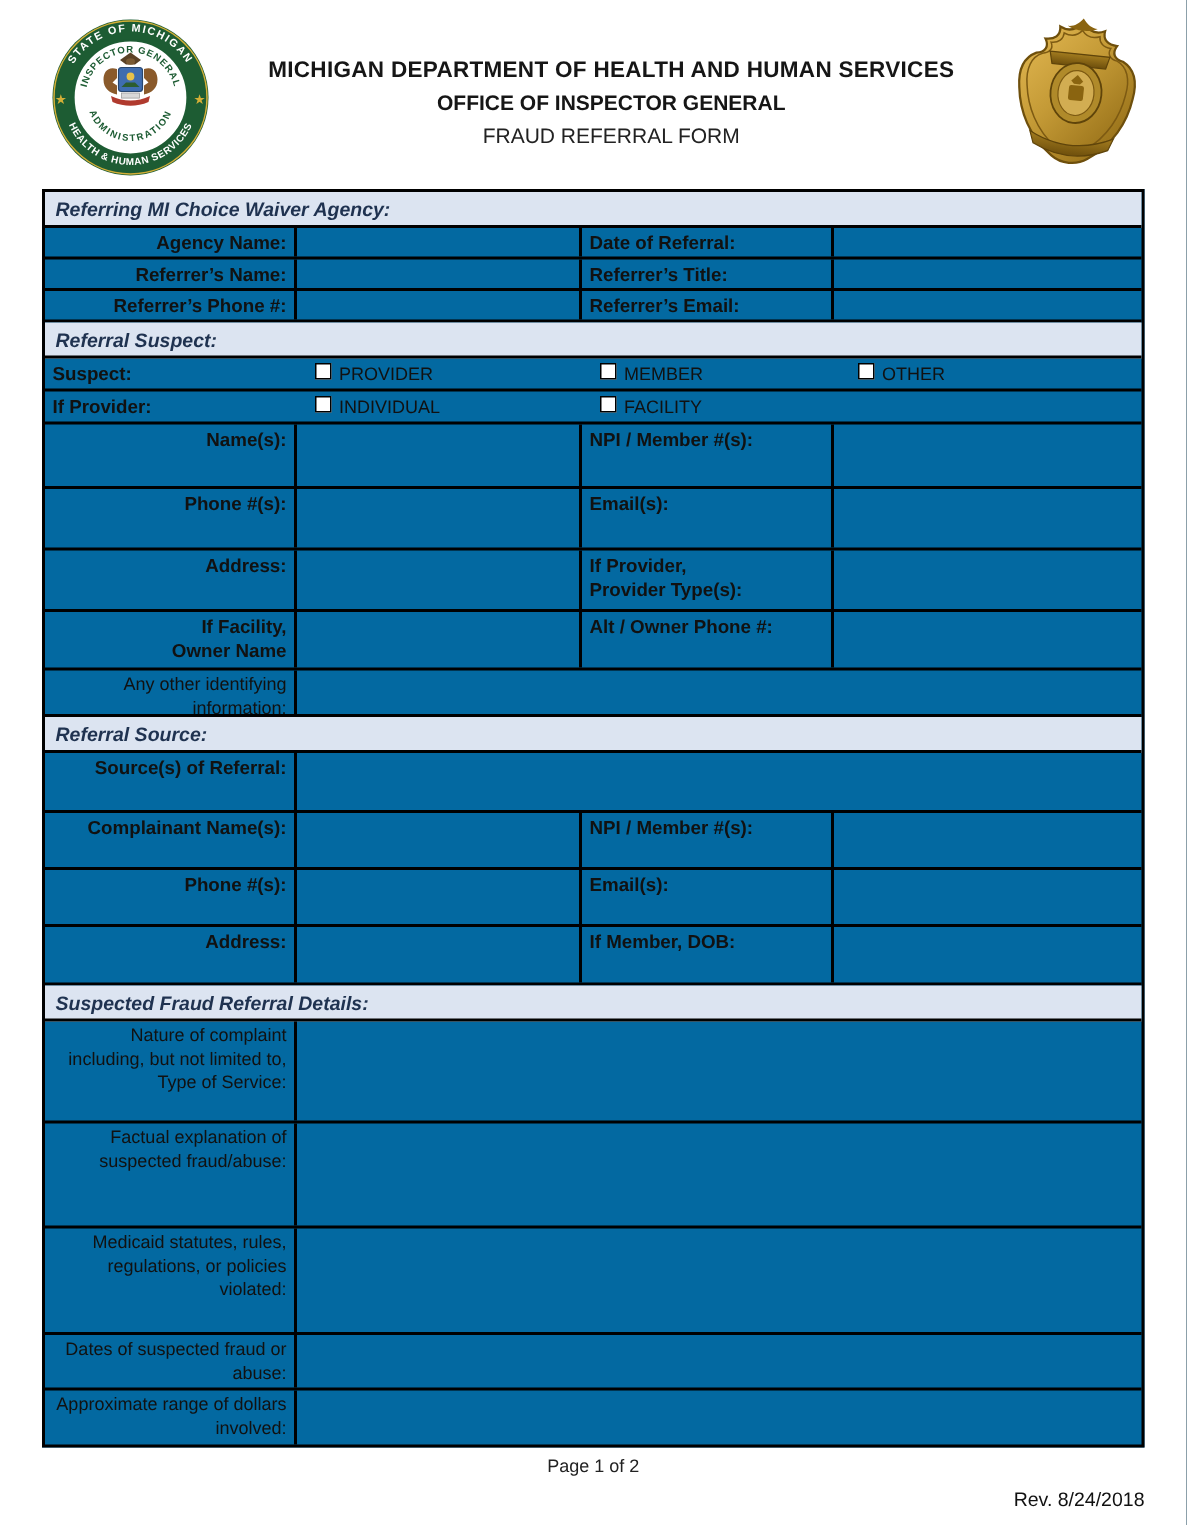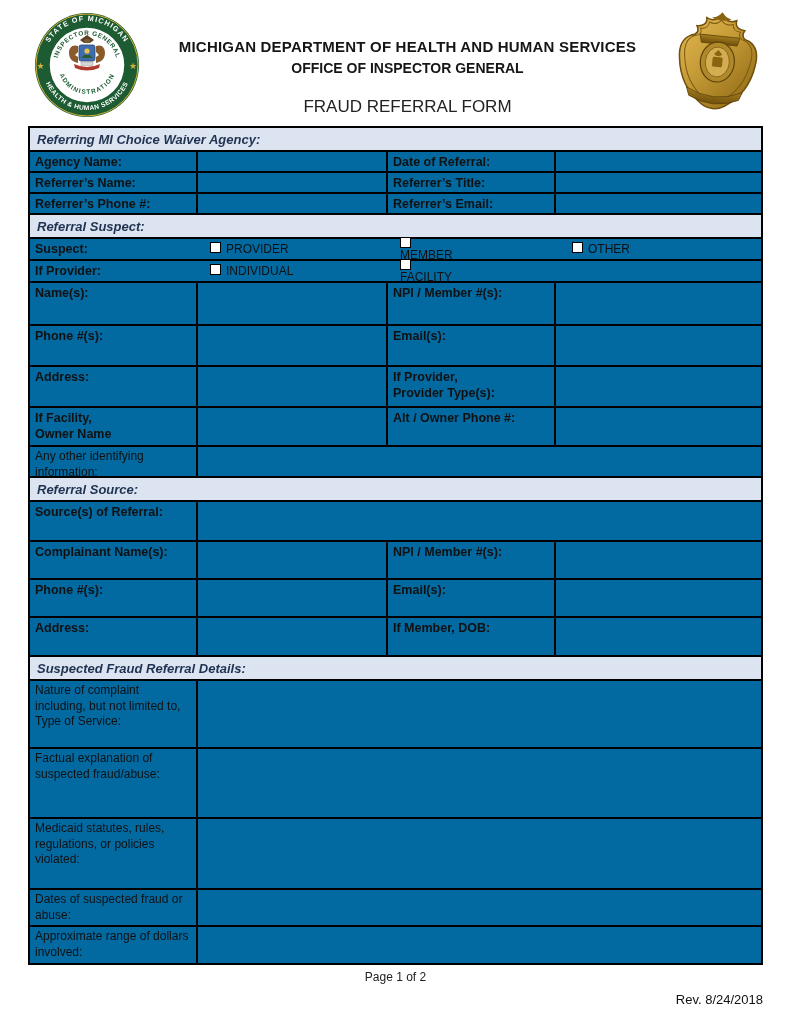--- a/index.html
+++ b/index.html
@@ -8,49 +8,49 @@
     position:relative; width:791px; height:1024px; background:#ffffff;
     font-family:"Liberation Sans", sans-serif; color:#111; overflow:hidden;
     margin:0 auto;
   }
   
   .header { position:absolute; left:28px; right:26px; top:10px; height:110px;
             display:flex; align-items:flex-start; justify-content:space-between; }
   .titles { flex:1; text-align:center; padding-top:28px; }
   .t1 { font-size:15px; font-weight:bold; letter-spacing:.2px; color:#161616; }
   .t2 { font-size:14px; font-weight:bold; margin-top:5px; color:#161616; }
-  .t3 { font-size:17px; font-weight:normal; margin-top:21px; color:#222; }
+  .t3 { font-size:14px; font-weight:normal; margin-top:6px; color:#222; }
   .seal-wrap  { width:118px; height:110px; flex:0 0 auto; }
   .badge-wrap { width:96px;  height:110px; flex:0 0 auto; }
 
   
   .formtable { position:absolute; left:28px; top:126px; width:735px;
                border:2px solid #000; background:#0369a1; }
   .secbar { height:24px; background:#dce4f1; border-bottom:2px solid #000;
             display:flex; align-items:center; padding-left:7px;
             font-size:13px; font-weight:bold; font-style:italic; color:#1f3250; }
   .row { display:flex; border-bottom:2px solid #000; }
   .row:last-child { border-bottom:none; }
   .cell { padding:2px 5px; overflow:hidden; }
   .lbl  { font-size:12.5px; font-weight:bold; line-height:1.3; white-space:pre-line; }
   .lbl.plain { font-weight:normal; font-size:12px; }
-  .w1 { width:168px; border-right:2px solid #000; }
+  .w1 { width:168px; border-right:2px solid #000;text-align:right; }
   .w2 { width:190px; border-right:2px solid #000; }
   .w3 { width:168px; border-right:2px solid #000; }
   .w4 { flex:1; }
   .wide { flex:1; }
   
   .r21{height:21px} .r31{height:31px} .r36{height:36px} .r37{height:37px}
   .r38{height:38px} .r39{height:39px} .r40{height:40px} .r41{height:41px}
   .r43{height:43px} .r68{height:68px} .r70{height:70px} .r71{height:71px}
   
   .cbrow { display:flex; align-items:center; border-bottom:2px solid #000; height:22px; }
   .cbrow .lbl { width:168px; padding:16px 5px; }
   .opt { display:flex; font-size:12px; font-weight:normal; padding-left:12px; }
-  .opt.o1 { width:190px; } .opt.o2 { width:172px;flex-direction:column; } .opt.o3 { flex:1; }
+  .opt.o1 { width:190px; } .opt.o2 { width:172px; } .opt.o3 { flex:1; }
   .cb { display:inline-block; width:11px; height:11px; border:1.5px solid #000;
         margin-right:5px; background:#fff; flex:0 0 auto; }
   
   .pagenum { position:absolute; left:0; right:0; top:970px; text-align:center;
              font-size:12px; color:#222; }
   .rev { position:absolute; right:28px; top:992px; font-size:13px; font-weight:normal; color:#111; }
 </style>
 </head>
 <body>
 

